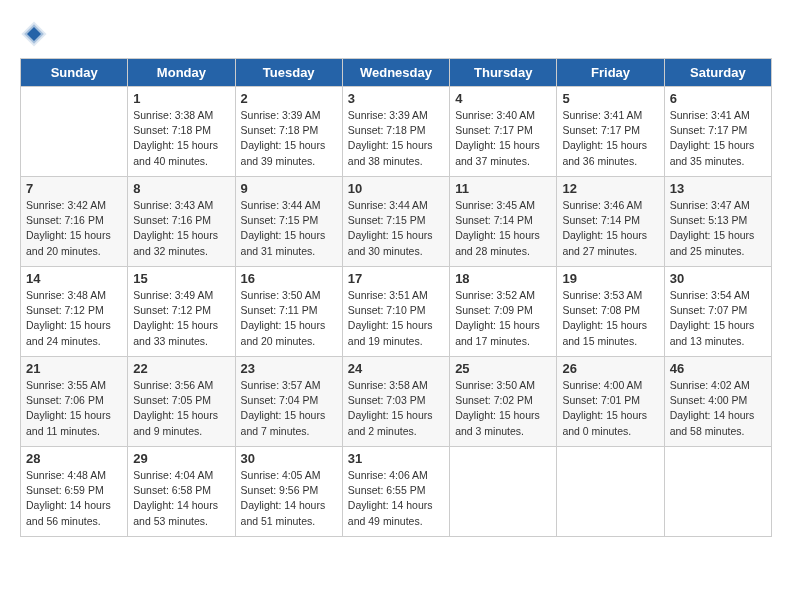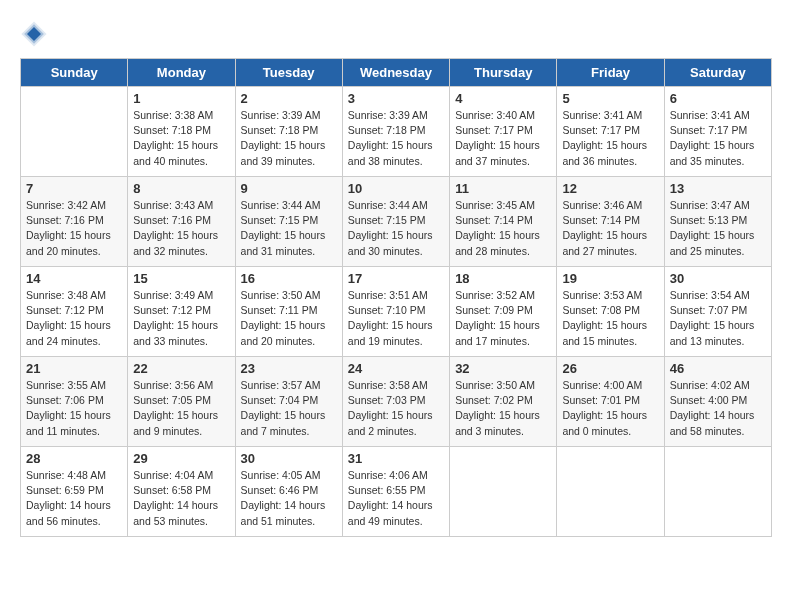--- a/index.html
+++ b/index.html
@@ -281,21 +281,21 @@
           <span class="cell-line">and 7 minutes.</span>
         </td>
         <td>
           <span class="day-number">24</span>
           <span class="cell-line">Sunrise: 3:58 AM</span>
           <span class="cell-line">Sunset: 7:03 PM</span>
           <span class="cell-line">Daylight: 15 hours</span>
           <span class="cell-line">and 2 minutes.</span>
         </td>
         <td>
-          <span class="day-number">32</span>
+          <span class="day-number">25</span>
           <span class="cell-line">Sunrise: 3:50 AM</span>
           <span class="cell-line">Sunset: 7:02 PM</span>
           <span class="cell-line">Daylight: 15 hours</span>
           <span class="cell-line">and 3 minutes.</span>
         </td>
         <td>
           <span class="day-number">26</span>
           <span class="cell-line">Sunrise: 4:00 AM</span>
           <span class="cell-line">Sunset: 7:01 PM</span>
           <span class="cell-line">Daylight: 15 hours</span>
@@ -320,21 +320,21 @@
         <td>
           <span class="day-number">29</span>
           <span class="cell-line">Sunrise: 4:04 AM</span>
           <span class="cell-line">Sunset: 6:58 PM</span>
           <span class="cell-line">Daylight: 14 hours</span>
           <span class="cell-line">and 53 minutes.</span>
         </td>
         <td>
           <span class="day-number">30</span>
           <span class="cell-line">Sunrise: 4:05 AM</span>
-          <span class="cell-line">Sunset: 6:46 PM</span>
+          <span class="cell-line">Sunset: 9:56 PM</span>
           <span class="cell-line">Daylight: 14 hours</span>
           <span class="cell-line">and 51 minutes.</span>
         </td>
         <td>
           <span class="day-number">31</span>
           <span class="cell-line">Sunrise: 4:06 AM</span>
           <span class="cell-line">Sunset: 6:55 PM</span>
           <span class="cell-line">Daylight: 14 hours</span>
           <span class="cell-line">and 49 minutes.</span>
         </td>

